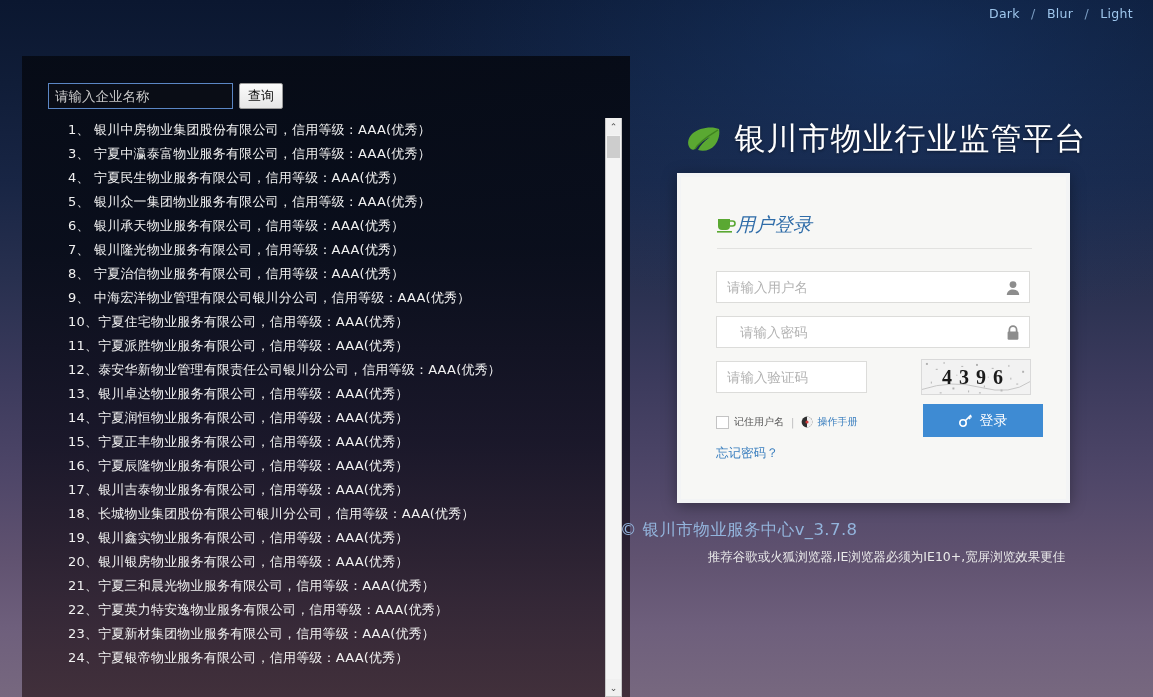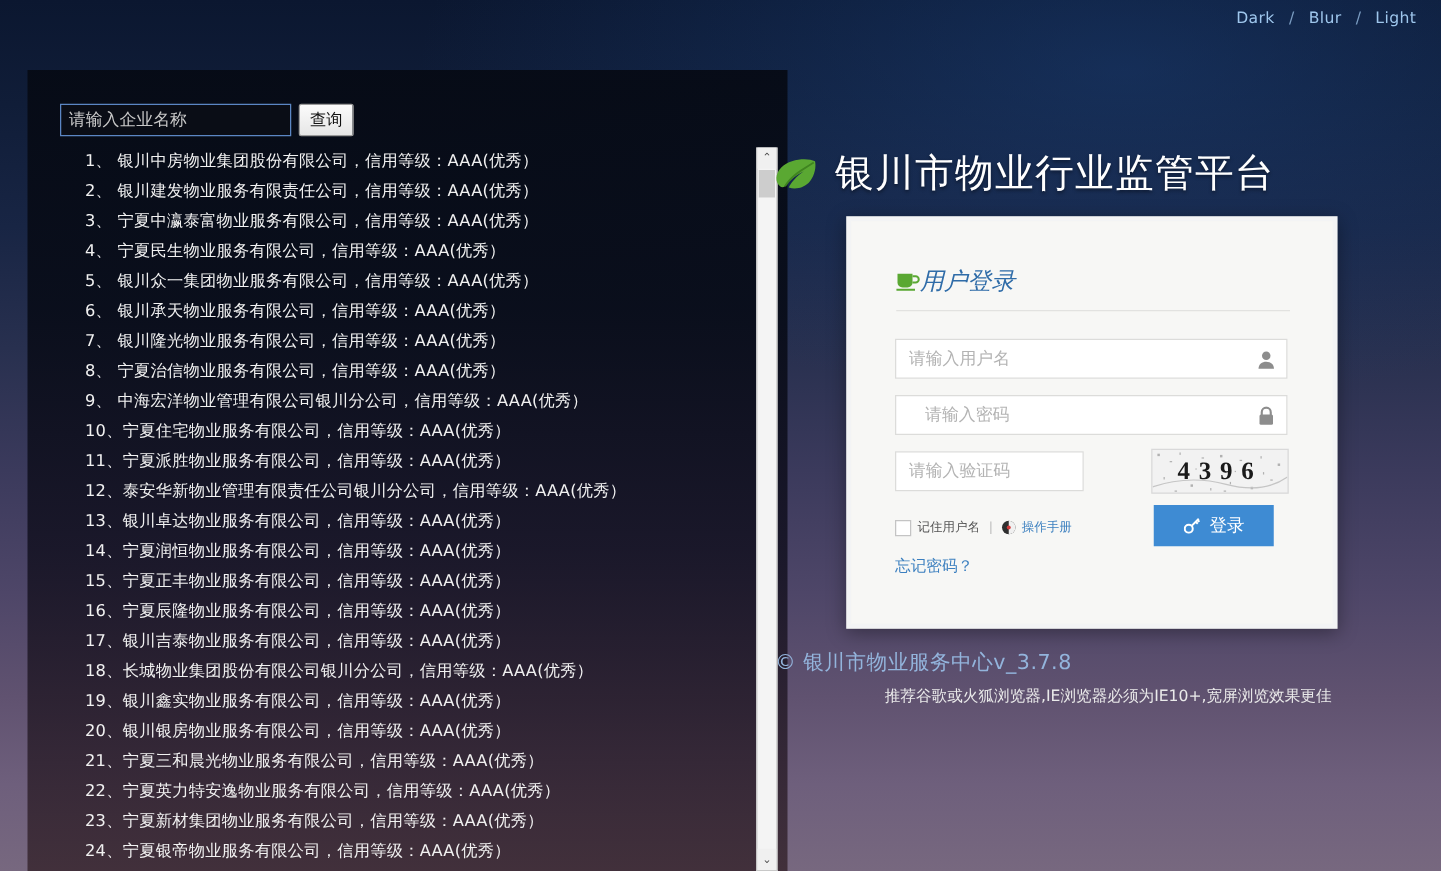--- a/index.html
+++ b/index.html
@@ -79,21 +79,21 @@
     position:absolute; left:1px; top:18px; width:13px; height:22px;
     background:#cdcdcd; cursor:pointer;
   }
 
   
   #right-col{
     position:absolute; left:620px; top:0; width:533px; height:697px; z-index:12;
   }
   #brand{
     position:absolute; left:0; right:0; top:118px;
-    display:flex; align-items:center; gap:14px;
+    display:flex; align-items:center; justify-content:center; gap:14px;
   }
   #brand .leaf{ width:34px; height:26px; display:block; }
   #brand-title{
     color:#fff; font-size:31px; letter-spacing:1px;
     text-shadow:0 1px 3px rgba(0,0,0,.45);
   }
 
   #login-card{
     position:absolute; left:57px; top:173px; width:393px; height:330px;
     background:#f7f7f5;
@@ -148,21 +148,21 @@
   }
   #opts .divider{ color:#bbb; margin:0 7px; }
   #manual-icon{ width:12px; height:12px; margin-right:4px; }
   #manual-link{ color:#3b7fbf; text-decoration:none; cursor:pointer; }
   #forgot{
     position:absolute; left:35px; top:268px;
     font-size:12.5px; color:#3b7fbf; text-decoration:none; cursor:pointer;
   }
 
   #login-btn{
-    position:absolute; left:242px; top:227px; width:96px; height:33px;
+    position:absolute; left:242px; top:227px; width:120px; height:33px;
     background:#3e8bd3; border:0; cursor:pointer;
     display:flex; align-items:center; justify-content:center; gap:8px;
     color:#fff; font-size:14px;
     font-family:"DejaVu Sans","Liberation Sans",sans-serif;
   }
   #login-btn .keyi{ width:13px; height:13px; }
 
   #copyright{
     position:absolute; left:0; right:0; top:519px; text-align:left;
     color:#93b4dc; font-size:16.5px; letter-spacing:.4px;
@@ -188,21 +188,20 @@
 <div id="list-panel">
 
   <div id="search-row">
     <input id="search-input" type="text" placeholder="请输入企业名称" style="">
     <button id="search-btn">查询</button>
   </div>
 
   <div id="list-scroll">
     <ul id="company-list">
         <li><span class="idx">1、</span><span>银川中房物业集团股份有限公司</span><span>，信用等级：AAA(优秀）</span></li>
-        <li><span class="idx">2、</span><span>银川建发物业服务有限责任公司</span><span>，信用等级：AAA(优秀）</span></li>
         <li><span class="idx">3、</span><span>宁夏中瀛泰富物业服务有限公司</span><span>，信用等级：AAA(优秀）</span></li>
         <li><span class="idx">4、</span><span>宁夏民生物业服务有限公司</span><span>，信用等级：AAA(优秀）</span></li>
         <li><span class="idx">5、</span><span>银川众一集团物业服务有限公司</span><span>，信用等级：AAA(优秀）</span></li>
         <li><span class="idx">6、</span><span>银川承天物业服务有限公司</span><span>，信用等级：AAA(优秀）</span></li>
         <li><span class="idx">7、</span><span>银川隆光物业服务有限公司</span><span>，信用等级：AAA(优秀）</span></li>
         <li><span class="idx">8、</span><span>宁夏治信物业服务有限公司</span><span>，信用等级：AAA(优秀）</span></li>
         <li><span class="idx">9、</span><span>中海宏洋物业管理有限公司银川分公司</span><span>，信用等级：AAA(优秀）</span></li>
         <li><span class="idx">10、</span><span>宁夏住宅物业服务有限公司</span><span>，信用等级：AAA(优秀）</span></li>
         <li><span class="idx">11、</span><span>宁夏派胜物业服务有限公司</span><span>，信用等级：AAA(优秀）</span></li>
         <li><span class="idx">12、</span><span>泰安华新物业管理有限责任公司银川分公司</span><span>，信用等级：AAA(优秀）</span></li>

